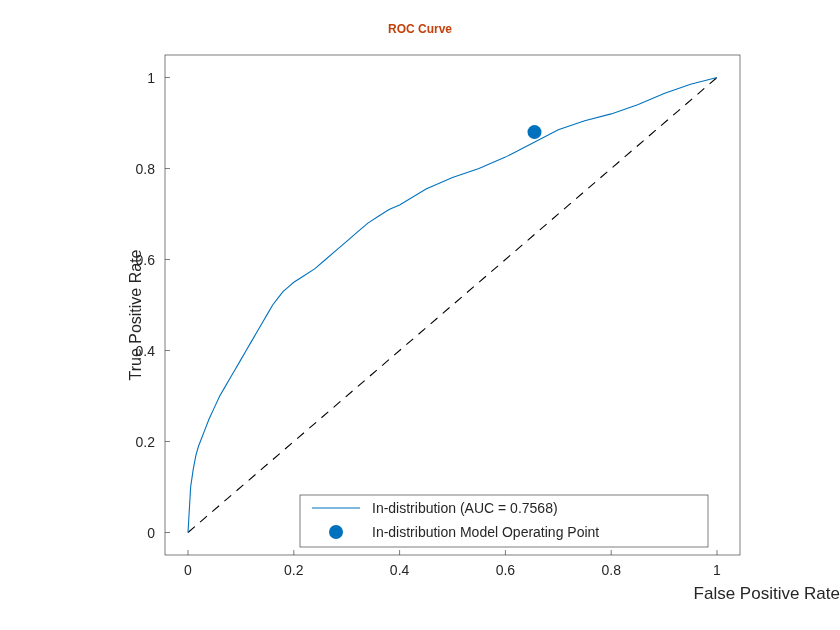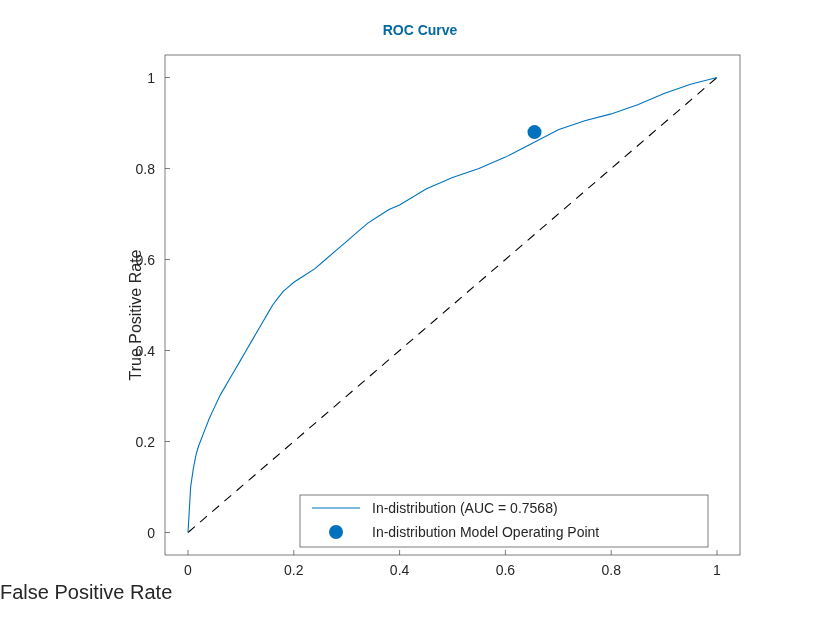--- a/index.html
+++ b/index.html
@@ -15,31 +15,31 @@
     position: relative;
     width: 840px;
     height: 630px;
   }
   .title {
     position: absolute;
     top: 22px;
     left: 0;
     width: 840px;
     text-align: center;
-    font-size: 14px;
+    font-size: 12px;
     font-weight: bold;
-    color: #0369a1;
+    color: #c2410c;
   }
   .xlabel {
     position: absolute;
     left: 0;
     width: 840px;
-    text-align: left;
+    text-align: right;
     bottom: 26px;
-    font-size: 20px;
+    font-size: 17px;
     color: #262626;
   }
   .ylabel {
     position: absolute;
     left: 70px;
     top: 0;
     height: 630px;
     display: flex;
     align-items: center;
     transform-origin: center;

